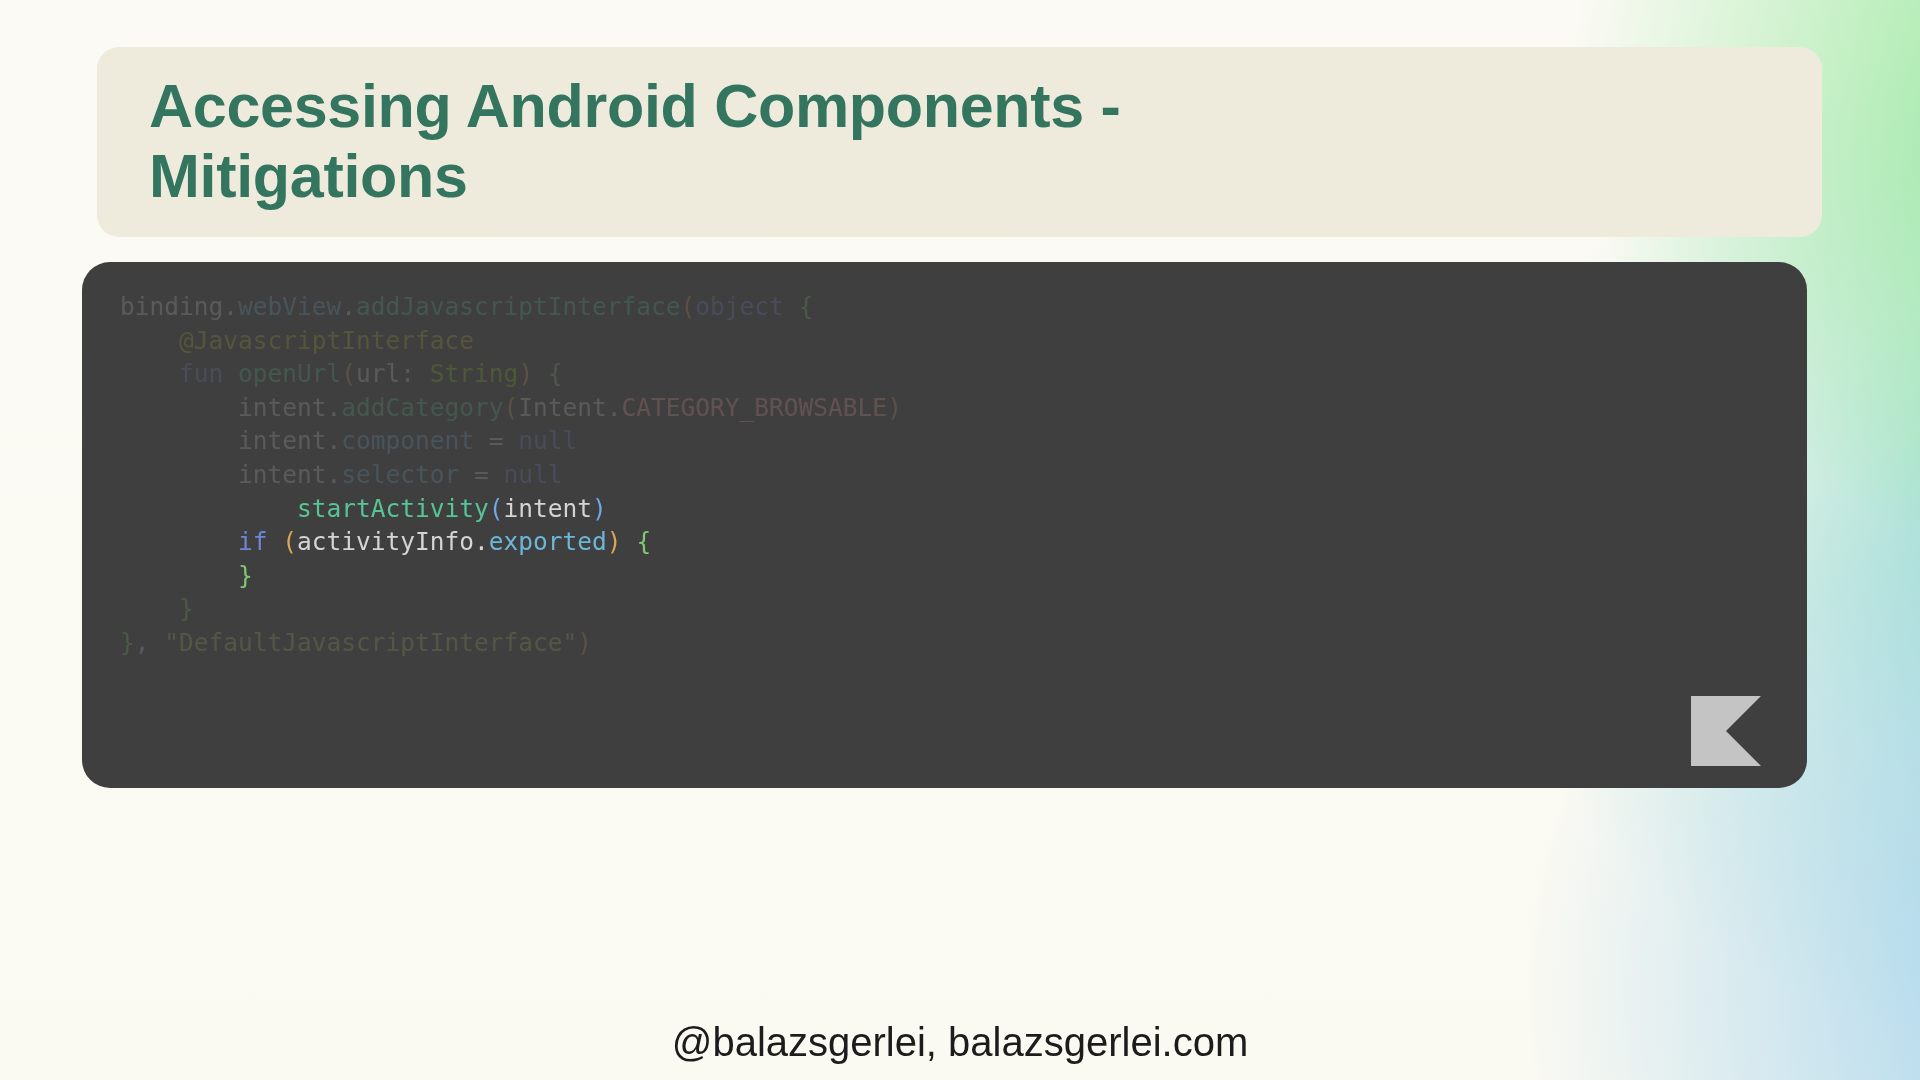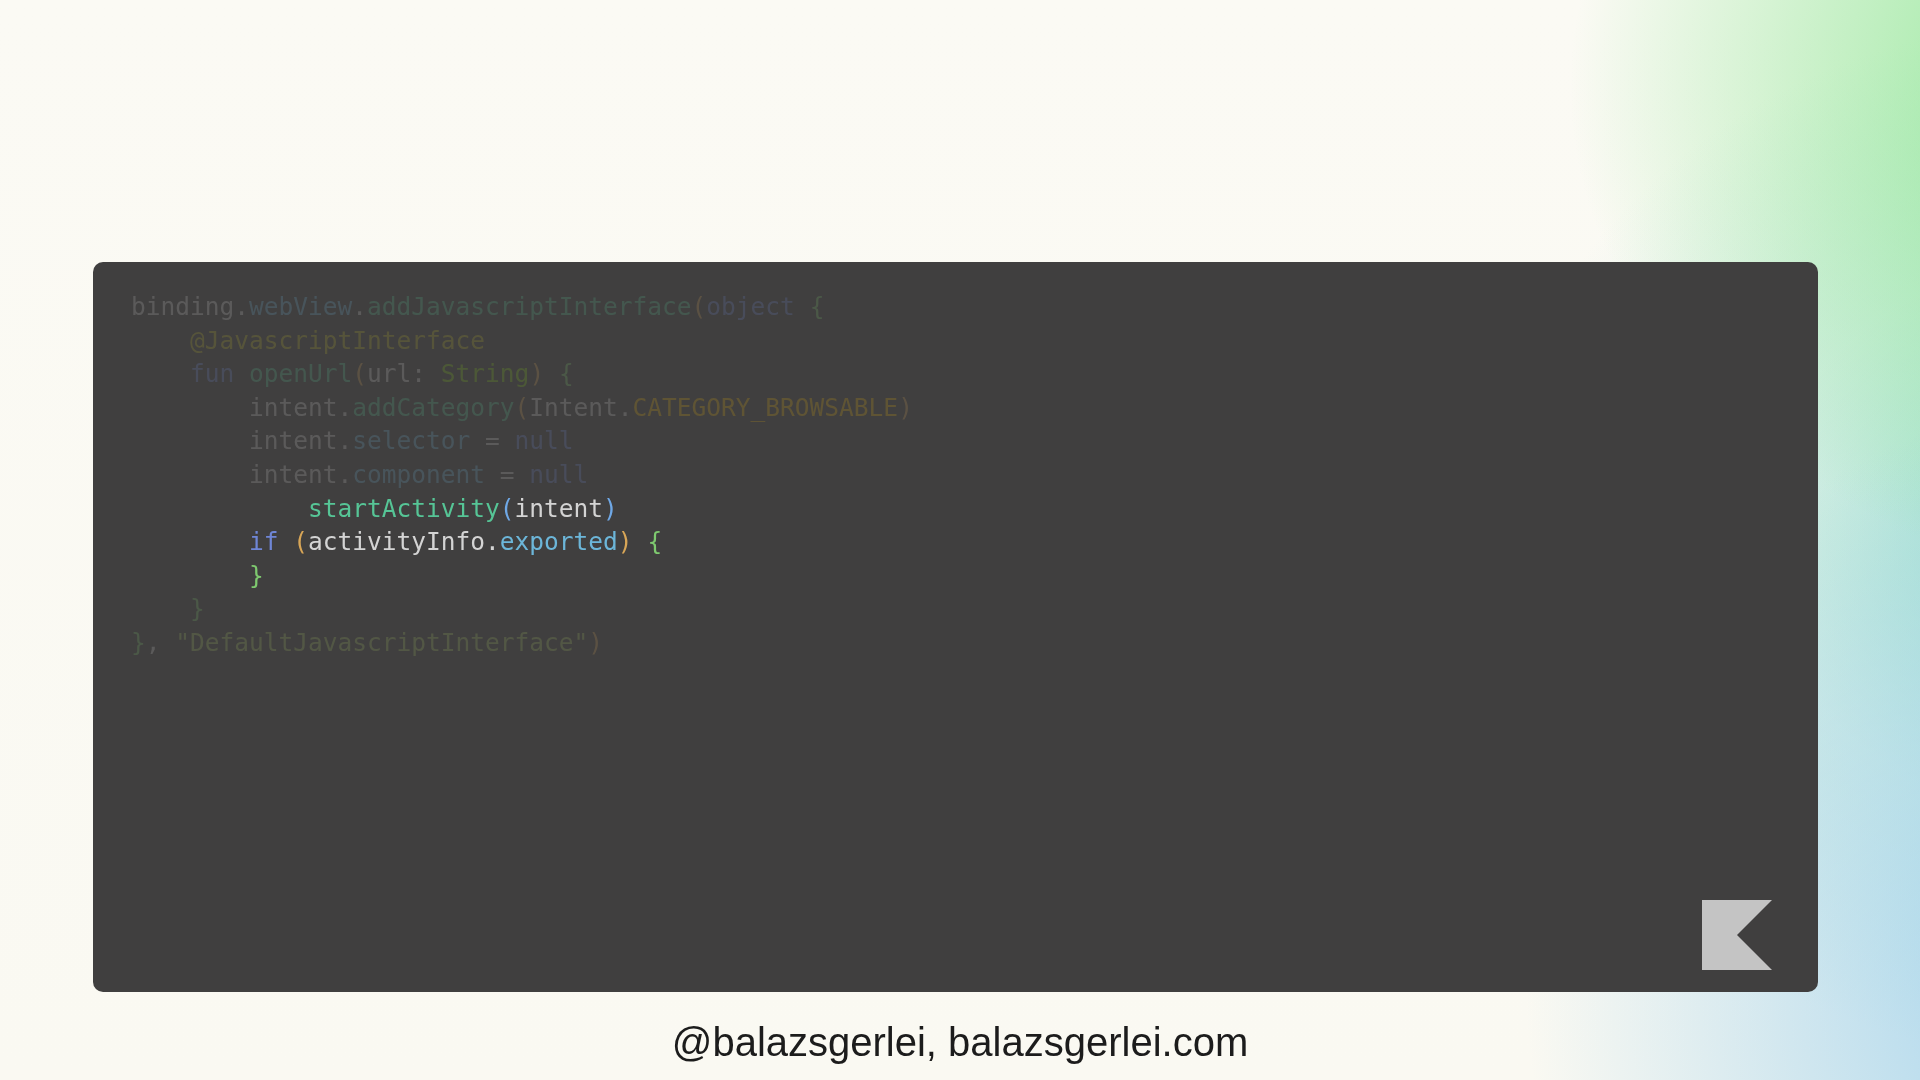--- a/index.html
+++ b/index.html
@@ -34,44 +34,44 @@
     font-size:61px;
     font-weight:bold;
     line-height:1.14;
     letter-spacing:-0.3px;
     max-width:1300px;
   }
 
   
   #code-card {
     position:absolute;
-    left:93px; top:262px;
-    width:1725px; height:730px;
-    border-radius:10px;
+    left:82px; top:262px;
+    width:1725px; height:526px;
+    border-radius:28px;
     background:#403f3f;
     overflow:hidden;
   }
   #code {
     padding:28px 0 0 38px;
     font-family:"DejaVu Sans Mono", monospace;
     font-size:24.5px;
     line-height:33.6px;
     white-space:pre;
     letter-spacing:0px;
   }
   .ln { display:block; }
   .dim { opacity:0.18; }
 
   
   .t-plain   { color:#d4d4d4; }
   .t-kw      { color:#6f86d6; }      
   .t-fn      { color:#56c596; }      
   .t-prop    { color:#6cb6d9; }      
   .t-type    { color:#84cc16; }      
-  .t-const   { color:#eab308;margin-top:32px; }      
+  .t-const   { color:#fca5a5;margin-top:32px; }      
   .t-paren1  { color:#d8a657; }      
   .t-paren2  { color:#7ec96f; }      
   .t-paren3  { color:#6fa8e6; }      
   .t-brace   { color:#7ec96f; }
   .t-str     { color:#a5c261; }
   .t-ann     { color:#bbb529; }
   .t-num     { color:#d8a657; }
 
   
   #logo {
@@ -88,28 +88,31 @@
     text-align:center;
     font-size:40px;
     color:#1c1c1c;
   }
 </style>
 </head>
 <body>
 
 <div id="slide">
 
+  <div id="title-card">
+    <h1 id="title-text">Accessing Android Components - Mitigations</h1>
+  </div>
 
   <div id="code-card">
     <pre id="code"><span class="ln dim"><span class="t-plain">binding</span><span class="t-plain">.</span><span class="t-prop">webView</span><span class="t-plain">.</span><span class="t-fn">addJavascriptInterface</span><span class="t-paren1">(</span><span class="t-kw">object</span><span class="t-plain"> </span><span class="t-brace">{</span>
 </span><span class="ln dim"><span class="t-plain">    </span><span class="t-ann">@JavascriptInterface</span>
 </span><span class="ln dim"><span class="t-plain">    </span><span class="t-kw">fun</span><span class="t-plain"> </span><span class="t-fn">openUrl</span><span class="t-paren1">(</span><span class="t-plain">url</span><span class="t-plain">: </span><span class="t-type">String</span><span class="t-paren1">)</span><span class="t-plain"> </span><span class="t-brace">{</span>
 </span><span class="ln dim"><span class="t-plain">        </span><span class="t-plain">intent</span><span class="t-plain">.</span><span class="t-fn">addCategory</span><span class="t-paren1">(</span><span class="t-plain">Intent</span><span class="t-plain">.</span><span class="t-const">CATEGORY_BROWSABLE</span><span class="t-paren1">)</span>
+</span><span class="ln dim"><span class="t-plain">        </span><span class="t-plain">intent</span><span class="t-plain">.</span><span class="t-prop">component</span><span class="t-plain"> = </span><span class="t-kw">null</span>
 </span><span class="ln dim"><span class="t-plain">        </span><span class="t-plain">intent</span><span class="t-plain">.</span><span class="t-prop">selector</span><span class="t-plain"> = </span><span class="t-kw">null</span>
-</span><span class="ln dim"><span class="t-plain">        </span><span class="t-plain">intent</span><span class="t-plain">.</span><span class="t-prop">component</span><span class="t-plain"> = </span><span class="t-kw">null</span>
 </span><span class="ln"><span class="t-plain">            </span><span class="t-fn">startActivity</span><span class="t-paren3">(</span><span class="t-plain">intent</span><span class="t-paren3">)</span>
 </span><span class="ln"><span class="t-plain">        </span><span class="t-kw">if</span><span class="t-plain"> </span><span class="t-paren1">(</span><span class="t-plain">activityInfo</span><span class="t-plain">.</span><span class="t-prop">exported</span><span class="t-paren1">)</span><span class="t-plain"> </span><span class="t-brace">{</span>
 </span><span class="ln"><span class="t-plain">        </span><span class="t-brace">}</span>
 </span><span class="ln dim"><span class="t-plain">    </span><span class="t-brace">}</span>
 </span><span class="ln dim"><span class="t-brace">}</span><span class="t-plain">, </span><span class="t-str">"DefaultJavascriptInterface"</span><span class="t-paren1">)</span>
 </span></pre>
     <svg id="logo" viewBox="0 0 100 100">
       <polygon points="0,0 100,0 50,50 100,100 0,100" fill="#c4c4c4"></polygon>
     </svg>
   </div>

